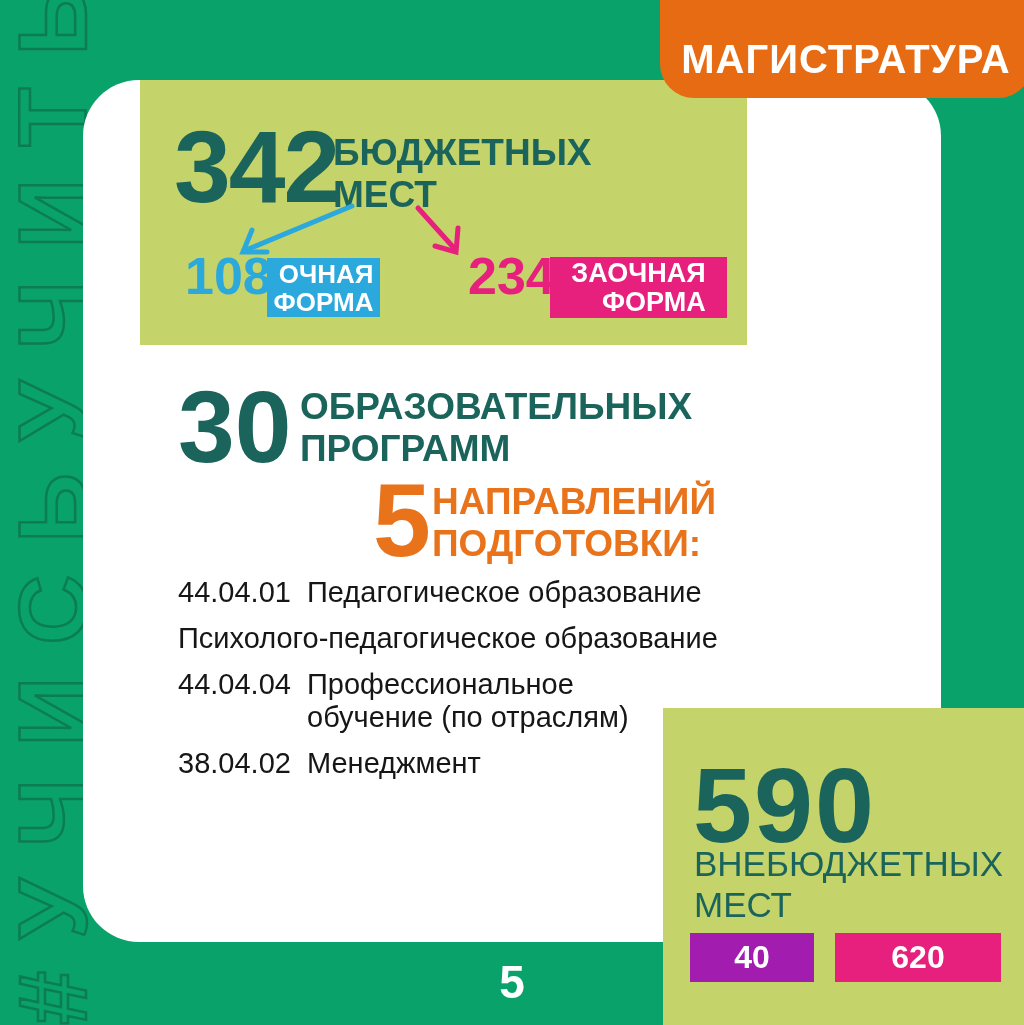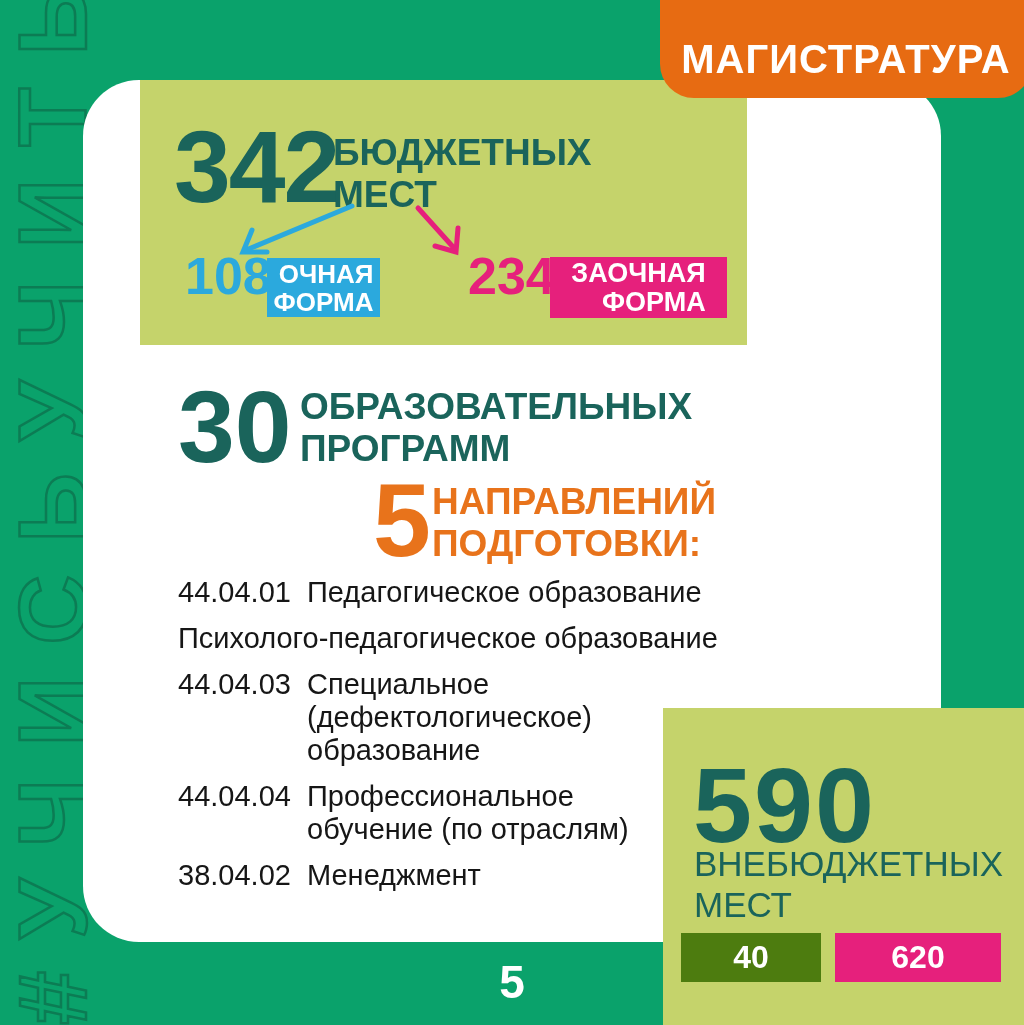--- a/index.html
+++ b/index.html
@@ -56,21 +56,21 @@
   }
   .n660 { position:absolute; left:30px; top:44px; font-size:106px; letter-spacing:2px; }
   .extra-label {
     position:absolute; left:31px; top:135px; font-size:35px; font-weight:400;
     color:#1A645B; line-height:41px; white-space:pre-line;
   }
   .count-badge {
     position:absolute; top:225px; height:49px; display:flex; align-items:center;
     justify-content:center; color:#FFFFFF; font-size:32px; font-weight:700;
   }
-  .badge-40 { left:18px; width:140px; background:#4d7c0f; }
+  .badge-40 { left:27px; width:124px; background:#a21caf; }
   .badge-620 { left:172px; width:166px; background:#E6207C; }
 
   .magistratura-badge {
     position:absolute; top:-42px; right:-8px; width:372px; height:140px;
     background:#E76B12; border-radius:34px;
     display:flex; align-items:flex-end; justify-content:center; padding-bottom:16px;
   }
   .magistratura-badge span {
     color:#FFFFFF; font-size:40px; font-weight:700; letter-spacing:1px;
   }
@@ -124,26 +124,20 @@
 
   <div class="programs">
     <div class="program-row">
       <div class="program-code">44.04.01</div>
       <div class="program-name">Педагогическое образование</div>
     </div>
     <div class="program-row">
       <div class="program-name">Психолого-педагогическое образование</div>
     </div>
     <div class="program-row">
-      <div class="program-code">44.04.03</div>
-      <div class="program-name">Специальное
-(дефектологическое)
-образование</div>
-    </div>
-    <div class="program-row">
       <div class="program-code">44.04.04</div>
       <div class="program-name">Профессиональное
 обучение (по отраслям)</div>
     </div>
     <div class="program-row">
       <div class="program-code">38.04.02</div>
       <div class="program-name">Менеджмент</div>
     </div>
   </div>
 

